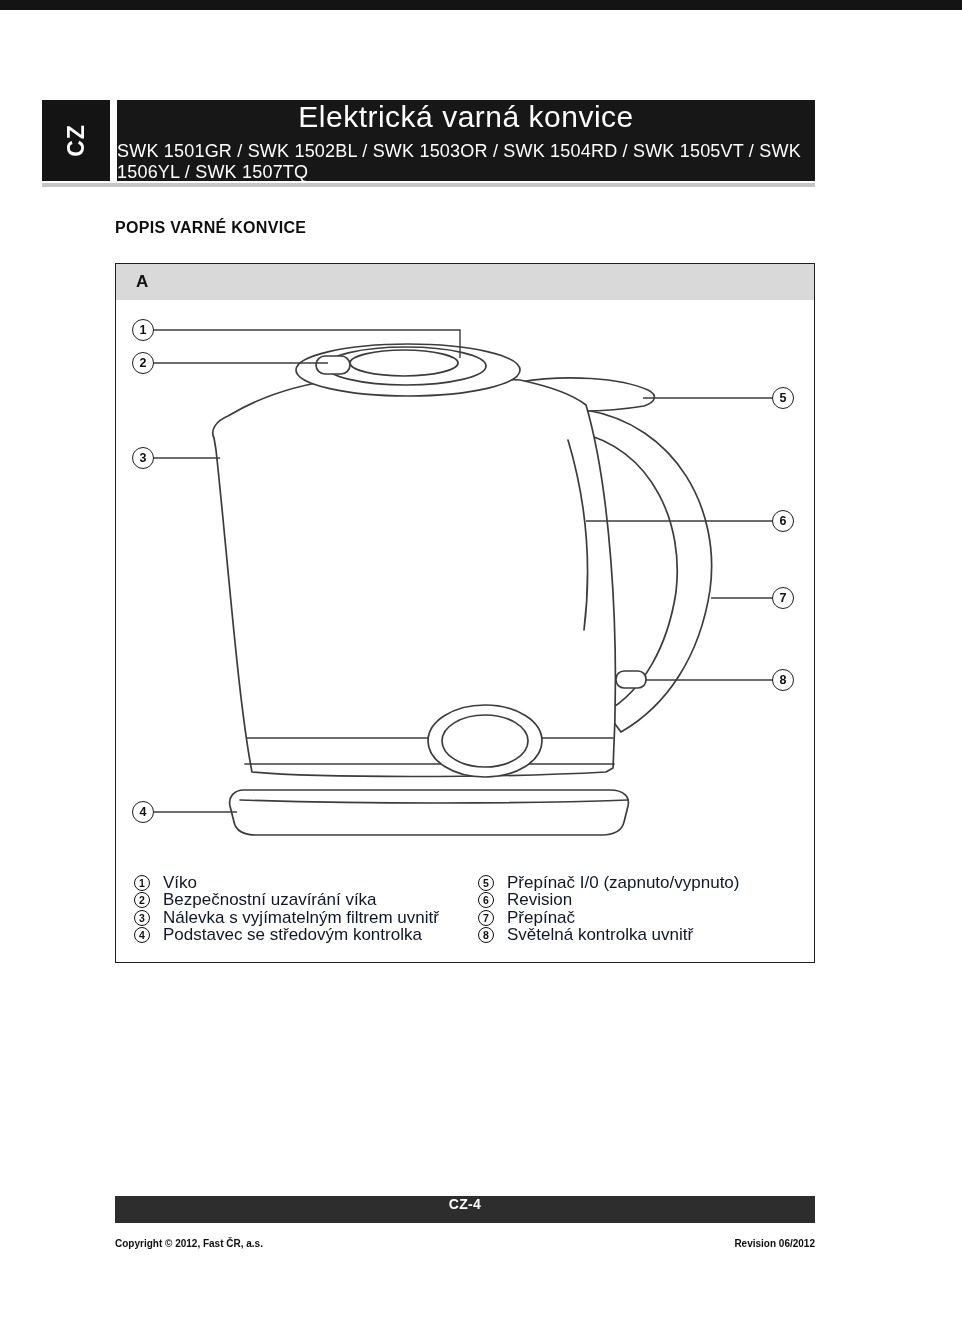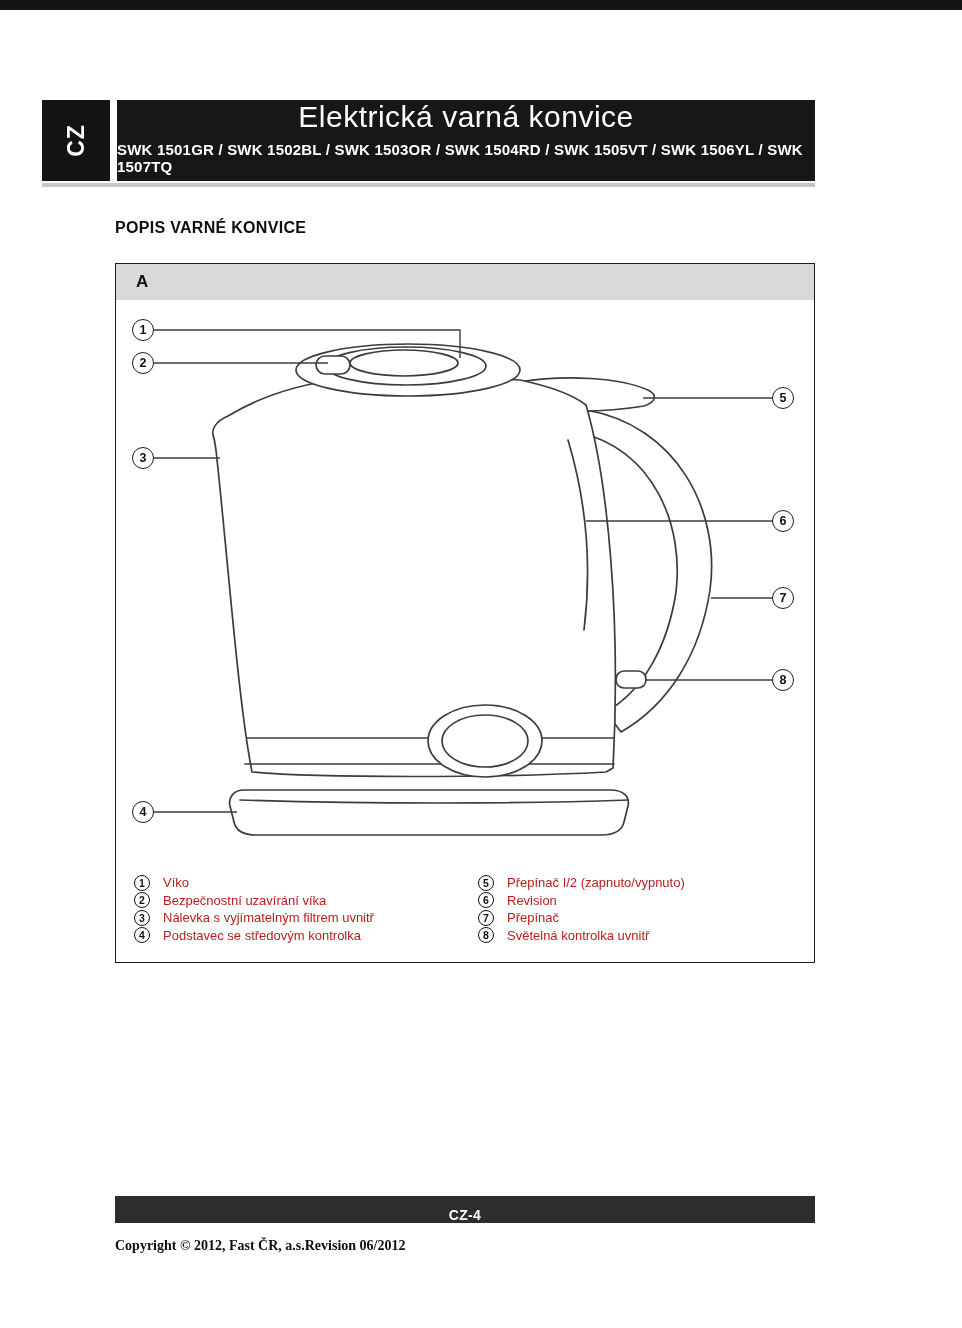--- a/index.html
+++ b/index.html
@@ -9,45 +9,45 @@
 
   .topbar { position:absolute; left:0; top:0; width:962px; height:10px; background:#141414; }
 
   .lang-tab { position:absolute; left:42px; top:100px; width:68px; height:81px; background:#141414; color:#fff;
               display:flex; align-items:center; justify-content:center; }
   .lang-tab span { transform:rotate(-90deg); font-size:23px; font-weight:bold; letter-spacing:1px; }
 
   .header { position:absolute; left:117px; top:100px; width:698px; height:81px; background:#171717; color:#fff;
             display:flex; flex-direction:column; align-items:center; justify-content:flex-start; gap:7px; }
   .header-title { font-size:30px; font-weight:normal; letter-spacing:.5px; }
-  .header-subtitle { font-size:15px; font-weight:bold; letter-spacing:.2px; }
+  .header-subtitle { font-size:18px; font-weight:normal; letter-spacing:.2px; }
   .header-shadow { position:absolute; left:42px; top:183px; width:773px; height:4px; background:#c6c6c6; }
 
   .section-title { position:absolute; left:115px; top:219px; font-size:16px; font-weight:bold; letter-spacing:.3px; color:#0e0e0e; }
 
   .figure-box { position:absolute; left:115px; top:263px; width:700px; height:700px; border:1.5px solid #1e1e1e; background:#fff; }
   .figure-strip { height:36px; background:#d9d9d9; display:flex; align-items:center; padding-left:20px;
                   font-size:17px; font-weight:bold; color:#111; }
   .drawing { position:relative; height:570px; }
   .drawing svg { position:absolute; left:0; top:0; }
   .callout { position:absolute; width:22px; height:22px; border:1.5px solid #1e1e1e; border-radius:50%; background:#fff;
              display:flex; align-items:center; justify-content:center; font-size:12.5px; font-weight:bold; color:#111; }
 
   .legend { display:flex; padding:4px 0 0 18px; }
   .legend-col { display:flex; flex-direction:column; }
   .legend-col.left { width:344px; flex:none; }
   .legend-item { display:flex; align-items:center; gap:13px; height:17.5px; }
   .legend-num { width:16px; height:16px; flex:none; border:1px solid #111; border-radius:50%;
                 display:flex; align-items:center; justify-content:center; font-size:10.5px; font-weight:bold; }
-  .legend-text { font-size:13px; color:#b91c1c; white-space:nowrap; }
+  .legend-text { font-size:17px; color:#0f172a; white-space:nowrap; }
 
   .footer-bar { position:absolute; left:115px; top:1196px; width:700px; height:27px; background:#2d2d2d; color:#fff;
-                display:flex; align-items:flex-end; justify-content:center; font-size:14px; font-weight:bold; letter-spacing:.3px; }
-  .footer-meta { position:absolute; left:115px; top:1238px; width:700px; display:flex; 
-                 font-size:14px; font-weight:bold; color:#0e0e0e;font-family:Liberation Serif, serif; }
+                display:flex; align-items:flex-start; justify-content:center; font-size:14px; font-weight:bold; letter-spacing:.3px; }
+  .footer-meta { position:absolute; left:115px; top:1238px; width:700px; display:flex; justify-content:space-between;
+                 font-size:10px; font-weight:bold; color:#0e0e0e; }
 </style>
 </head>
 <body>
 
 <div class="page">
 
   <div class="topbar"></div>
 
   <div class="lang-tab">
     <span>CZ</span>
@@ -124,21 +124,21 @@
           <span class="legend-text">Nálevka s vyjímatelným filtrem uvnitř</span>
         </div>
         <div class="legend-item">
           <span class="legend-num">4</span>
           <span class="legend-text">Podstavec se středovým kontrolka</span>
         </div>
       </div>
       <div class="legend-col">
         <div class="legend-item">
           <span class="legend-num">5</span>
-          <span class="legend-text">Přepínač I/2 (zapnuto/vypnuto)</span>
+          <span class="legend-text">Přepínač I/0 (zapnuto/vypnuto)</span>
         </div>
         <div class="legend-item">
           <span class="legend-num">6</span>
           <span class="legend-text">Revision</span>
         </div>
         <div class="legend-item">
           <span class="legend-num">7</span>
           <span class="legend-text">Přepínač</span>
         </div>
         <div class="legend-item">

